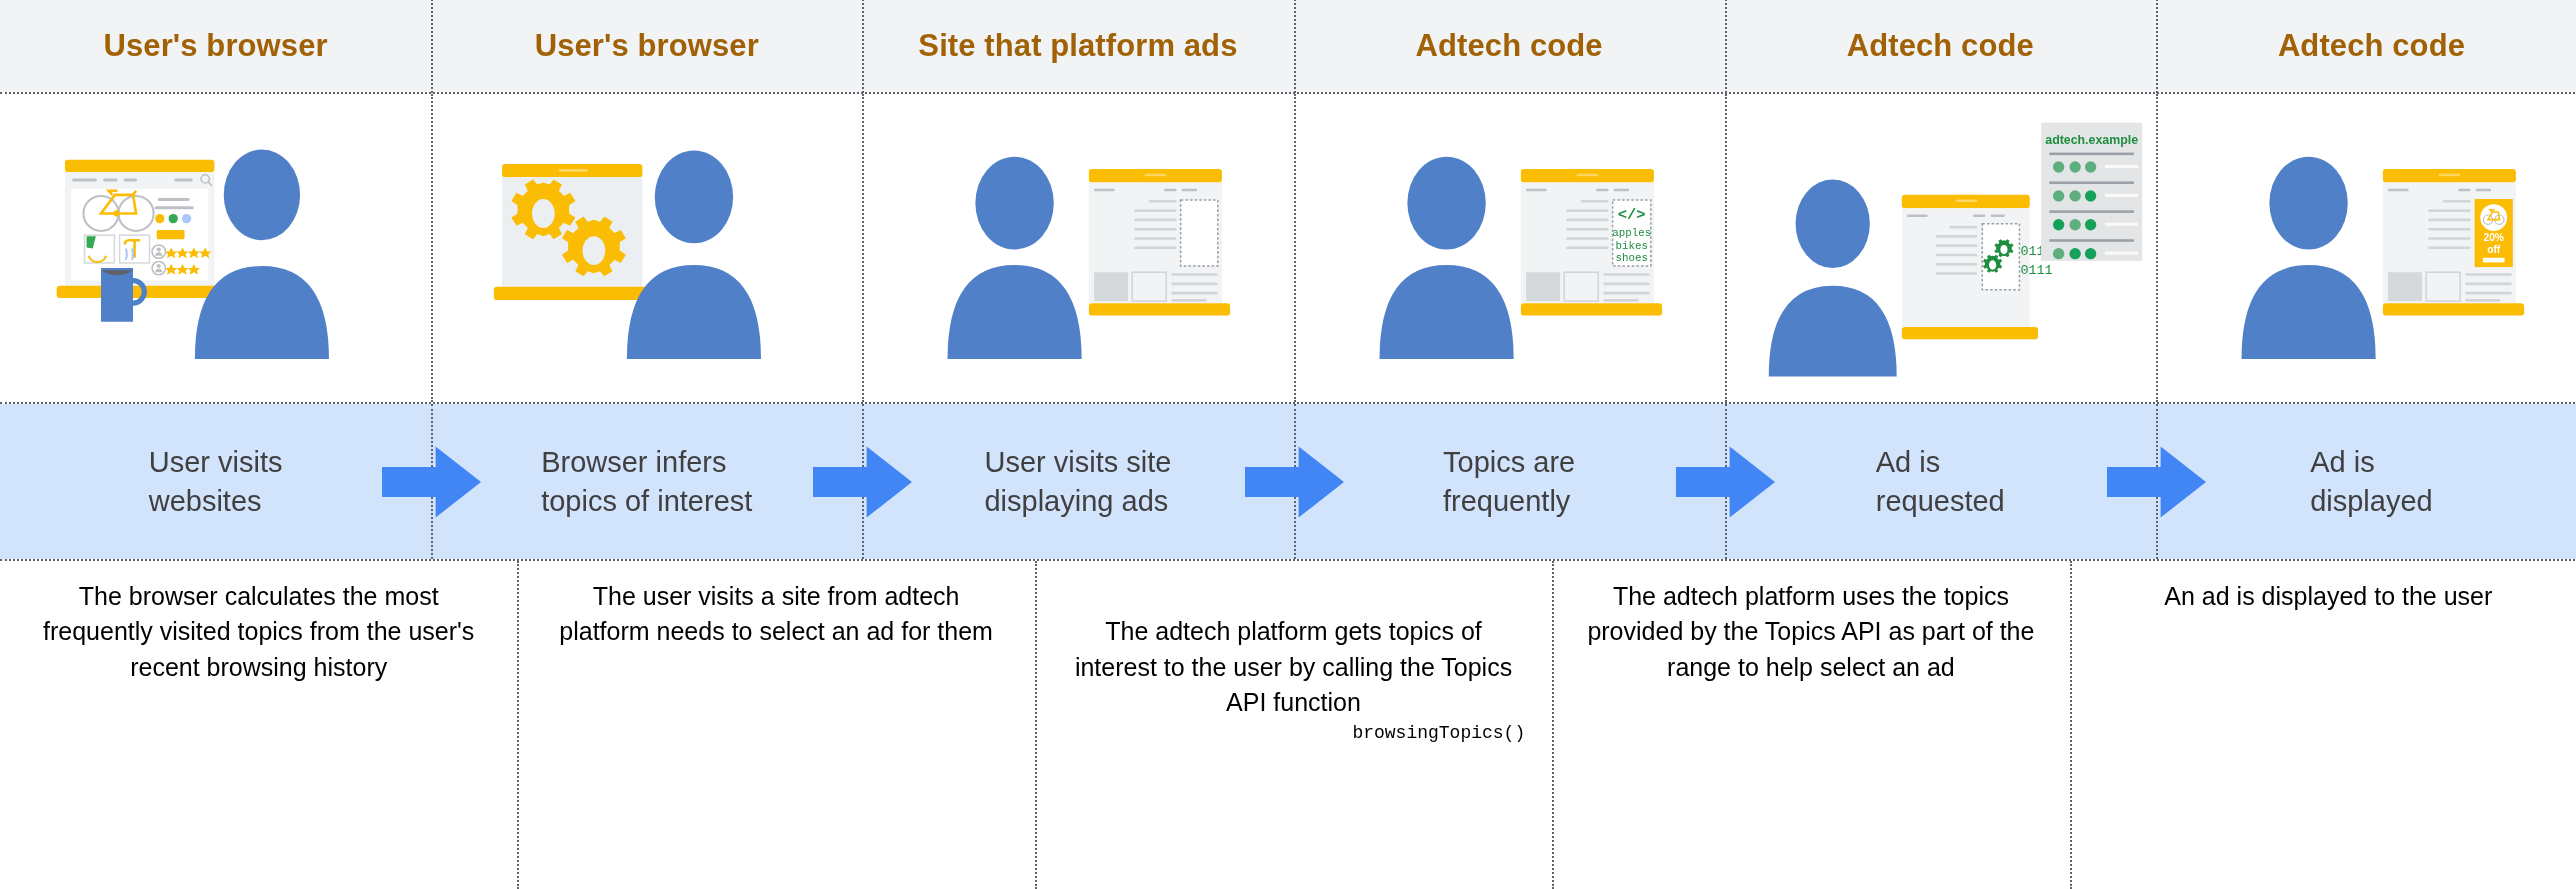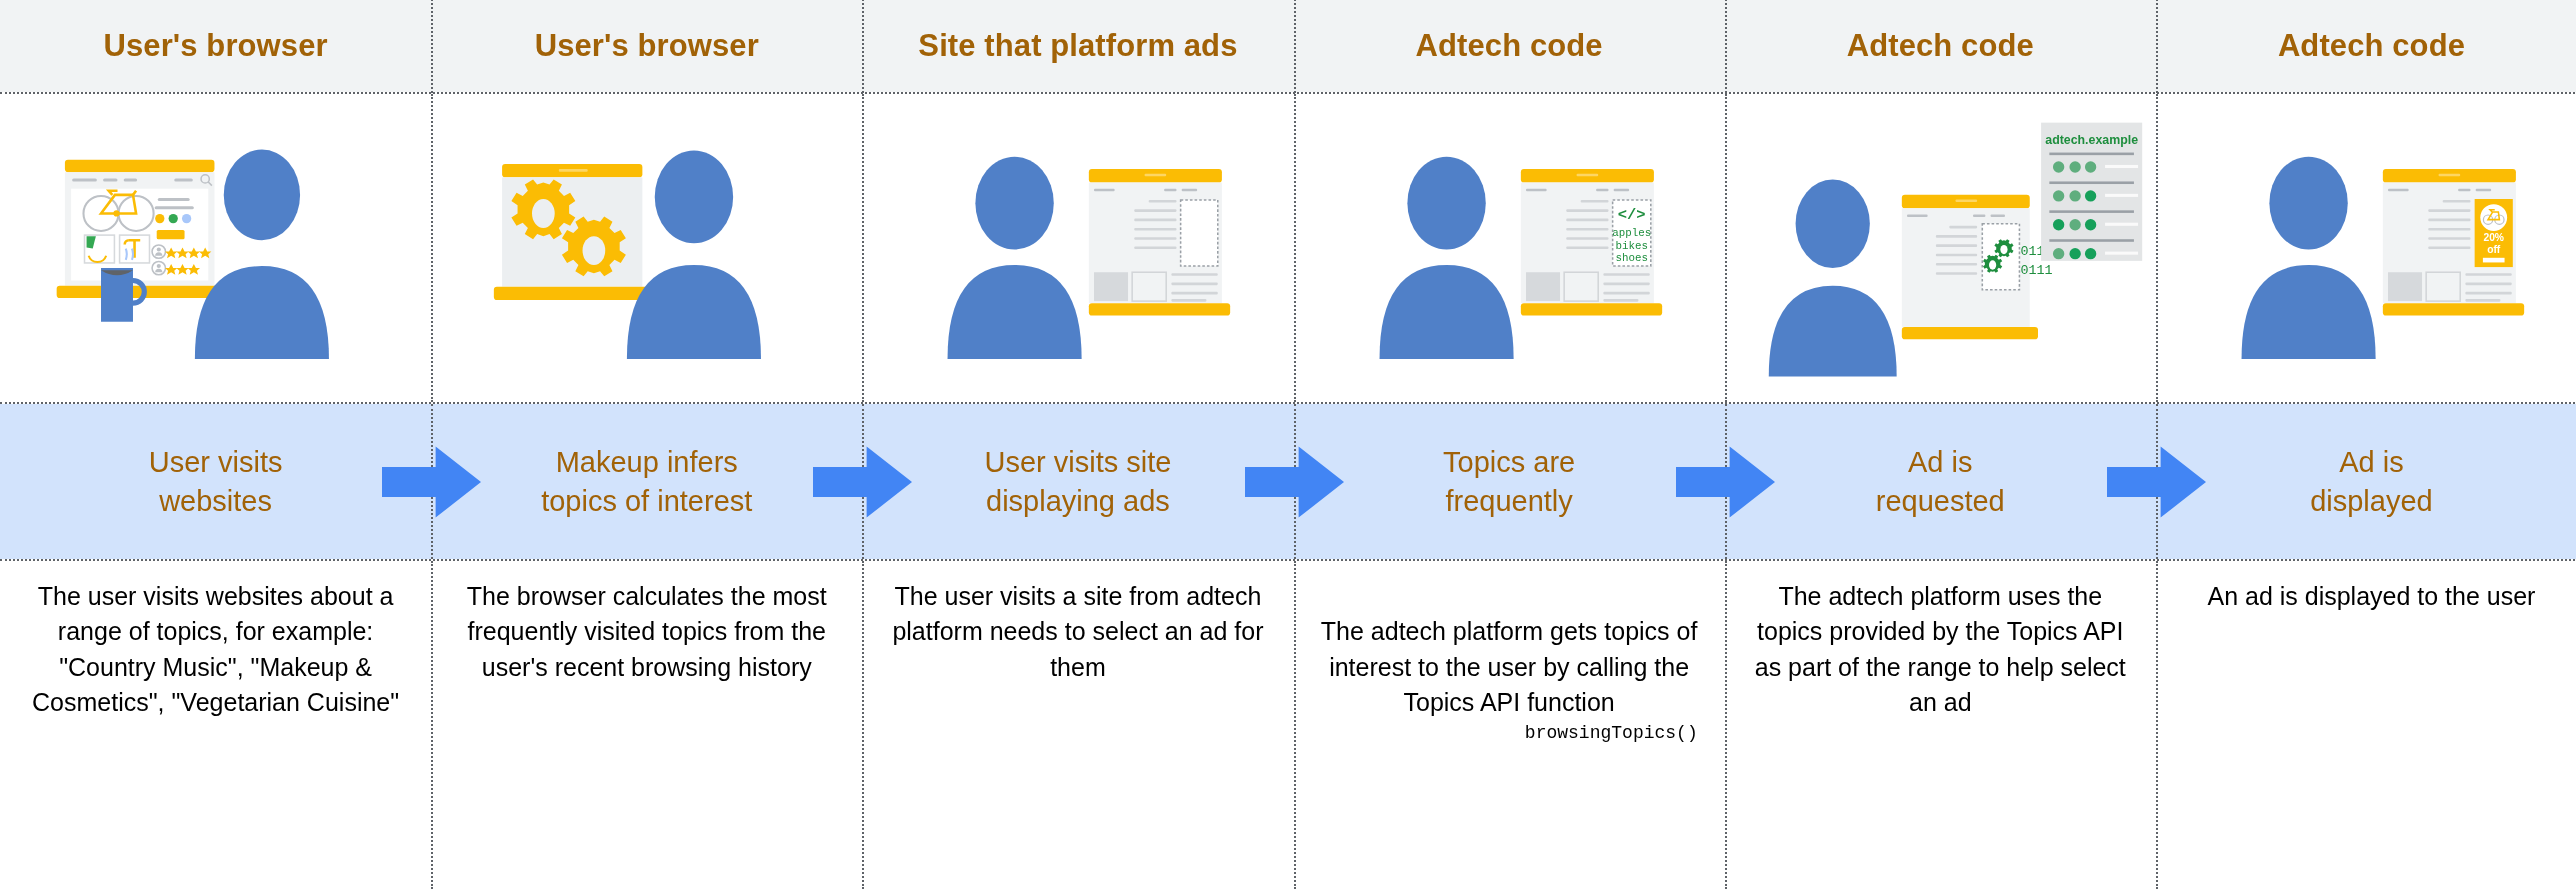--- a/index.html
+++ b/index.html
@@ -67,21 +67,21 @@
   .band-cell{
     flex:1 1 0;min-width:0;position:relative;
     display:flex;align-items:center;justify-content:center;
     box-sizing:border-box;
   }
   .band-cell + .band-cell::before{
     content:"";position:absolute;left:0;top:0;bottom:0;
     border-left:2.6px dotted #5f6368;z-index:1;
   }
   .band-label{
-    font-size:29px;color:#a16207;text-align:center;line-height:1.32;
+    font-size:29px;color:#404040;line-height:1.32;
     position:relative;z-index:3;padding:0 13.4px;white-space:pre-line;
   }
   .arrow{
     position:absolute;left:-49px;top:50%;
     transform:translateY(-50%);
     width:99px;height:88px;z-index:4;
     pointer-events:none;
   }
 
   
@@ -407,21 +407,21 @@
 
     <div class="band-cell">
       <div class="band-label">User visits
 websites</div>
     </div>
 
     <div class="band-cell">
       <svg class="arrow" viewBox="0 0 192 170">
         <polygon points="0,56 104,56 104,16 192,85 104,154 104,114 0,114" fill="#4285f4"></polygon>
       </svg>
-      <div class="band-label">Makeup infers
+      <div class="band-label">Browser infers
 topics of interest</div>
     </div>
 
     <div class="band-cell">
       <svg class="arrow" viewBox="0 0 192 170">
         <polygon points="0,56 104,56 104,16 192,85 104,154 104,114 0,114" fill="#4285f4"></polygon>
       </svg>
       <div class="band-label">User visits site
 displaying ads</div>
     </div>
@@ -447,23 +447,20 @@
         <polygon points="0,56 104,56 104,16 192,85 104,154 104,114 0,114" fill="#4285f4"></polygon>
       </svg>
       <div class="band-label">Ad is
 displayed</div>
     </div>
   </div>
 
   <div class="hrule"></div>
 
   <div class="row desc-row">
-    <div class="desc-cell">
-      <div class="desc-text">The user visits websites about a range of topics, for example: "Country Music", "Makeup &amp; Cosmetics", "Vegetarian Cuisine"</div>
-    </div>
     <div class="desc-cell">
       <div class="desc-text">The browser calculates the most frequently visited topics from the user's recent browsing history</div>
     </div>
     <div class="desc-cell">
       <div class="desc-text">The user visits a site from adtech platform needs to select an ad for them</div>
     </div>
     <div class="desc-cell">
       <div class="desc-text">
         <span>The adtech platform gets topics of interest to the user by calling the Topics API function </span>
         <span class="mono">browsingTopics()</span>

